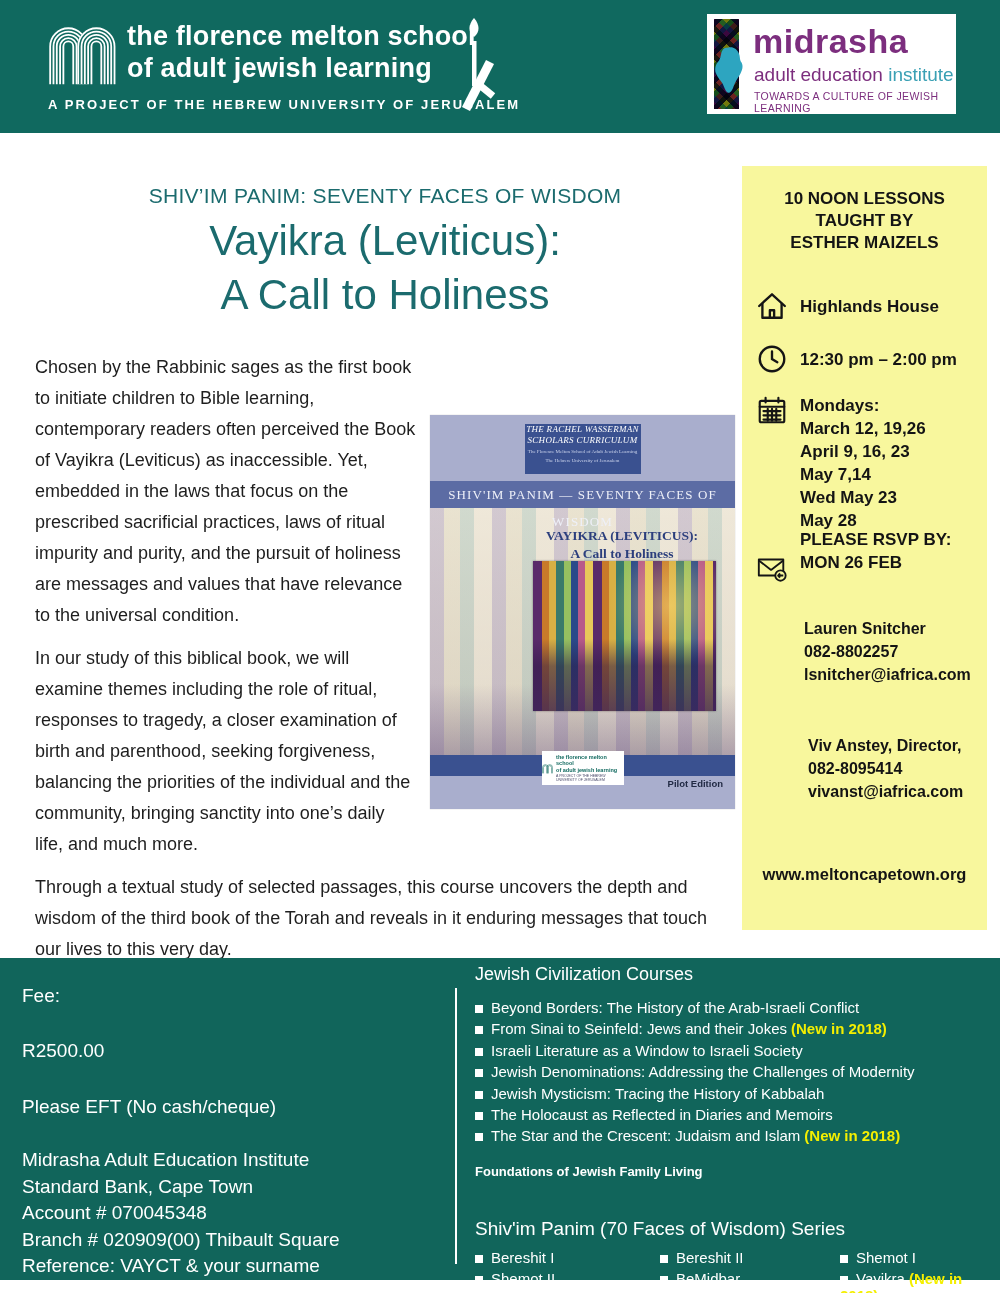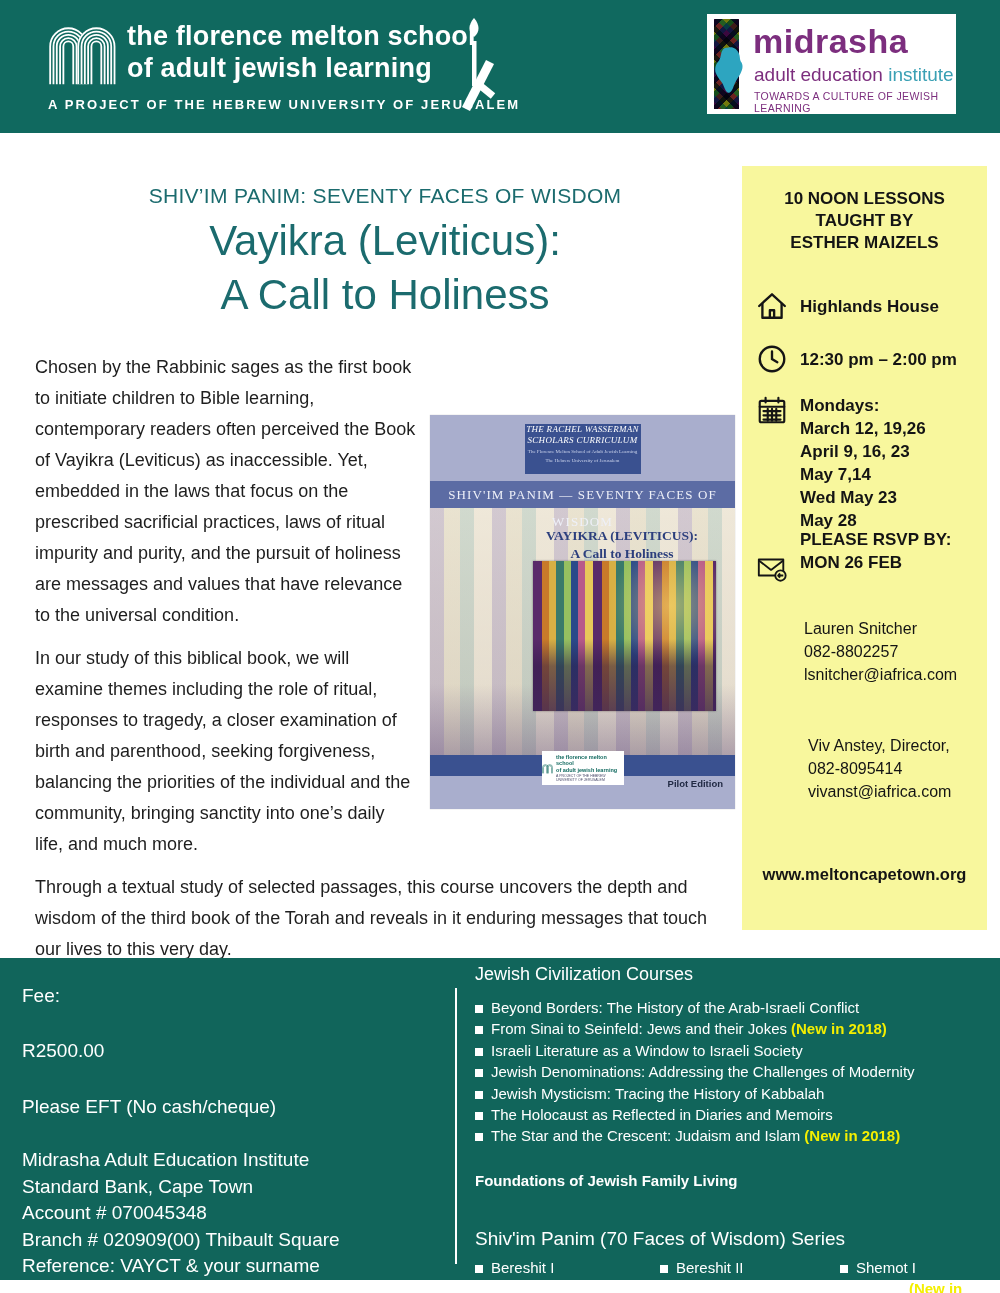--- a/index.html
+++ b/index.html
@@ -67,38 +67,38 @@
   .bc-logo-text .t2 { font-weight:normal; font-size:3.5px; line-height:4px; color:#4a4a6a; margin-top:1px; }
   .bc-strip { position:absolute; bottom:0; left:0; right:0; height:33px; background:#a9aecd; }
   .bc-edition { position:absolute; bottom:10px; right:12px; font-size:9.5px; font-weight:bold; color:#222b45;
       font-family:"Liberation Sans", sans-serif; z-index:2; }
 
   
   .sidebar { position:absolute; left:742px; top:166px; width:245px; height:764px; background:#f8f79d; color:#141414; }
   .sb-head { position:absolute; top:22px; left:0; right:0; text-align:center; font-weight:bold; font-size:17px; line-height:22px; }
   .sb-icon { position:absolute; left:14px; width:32px; height:32px; }
   .sb-text { position:absolute; left:58px; right:4px; font-weight:bold; font-size:17px; line-height:23px; }
-  .sb-contact { position:absolute; font-weight:normal; font-size:16px; line-height:23px; }
+  .sb-contact { position:absolute; font-weight:bold; font-size:16px; line-height:23px; }
   .sb-site { position:absolute; top:699px; left:0; right:0; text-align:center; font-weight:bold; font-size:16.5px; }
 
   
   .footer { position:absolute; top:958px; left:0; right:0; height:322px; background:#11655b; color:#ffffff; }
   .f-left { position:absolute; left:22px; top:0; width:420px; font-size:19px; }
   .f-fee { position:absolute; top:27px; }
   .f-amount { position:absolute; top:82px; }
   .f-note { position:absolute; top:138px; }
   .f-bank { position:absolute; top:189px; line-height:26.5px; }
   .f-divider { position:absolute; left:455px; top:30px; bottom:16px; width:2px; background:#ffffff; }
   .f-right { position:absolute; left:475px; top:6px; right:10px; }
   .f-h1 { font-size:18px; }
   .f-courses { list-style:none; margin-top:12px; }
   .f-courses li { font-size:15px; line-height:21.4px; }
   .blt { display:inline-block; width:8px; height:8px; background:#ffffff; margin-right:8px; }
   .new { color:#f4ef00; font-weight:bold; margin-left:4px; }
-  .f-h2 { margin-top:25px; font-size:15px; font-weight:bold; }
+  .f-h2 { margin-top:17px; font-size:13px; font-weight:bold; }
   .f-h3 { margin-top:39px; font-size:19px; }
   .series-grid { margin-top:9px; display:grid; grid-template-columns:185px 180px auto; row-gap:4px; font-size:15px; }
 </style>
 </head>
 <body>
 
 <div class="page">
 
   <header class="topbar">
     <svg class="melton-arches" viewBox="0 0 90 80">

